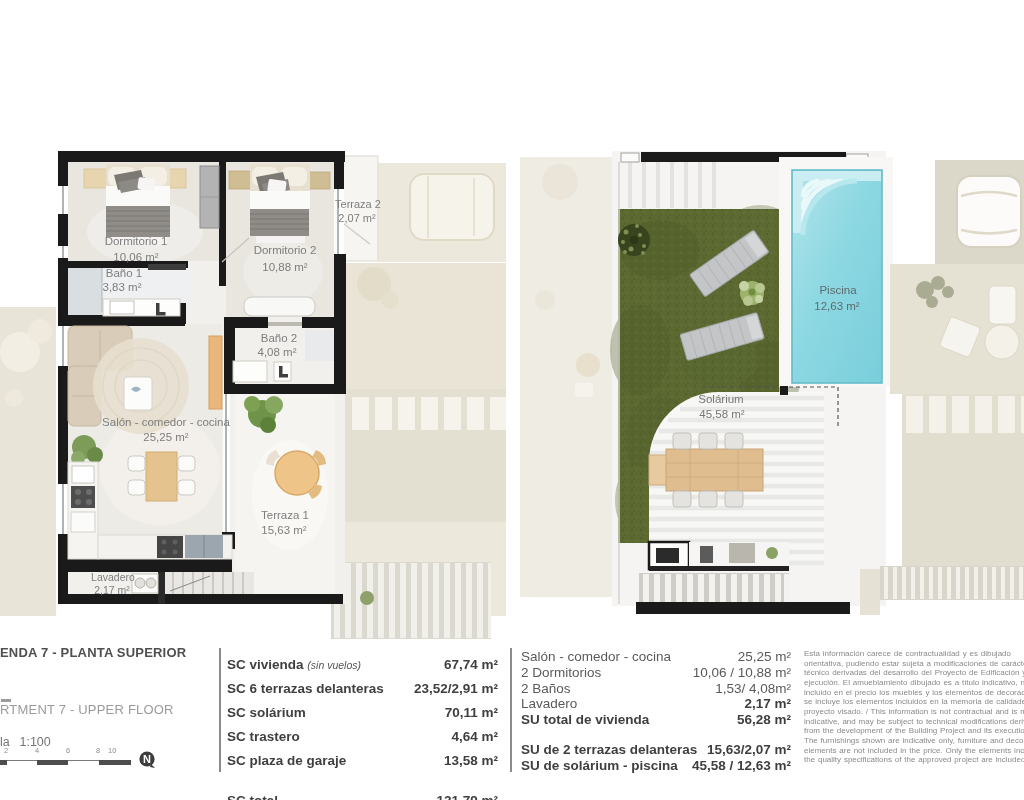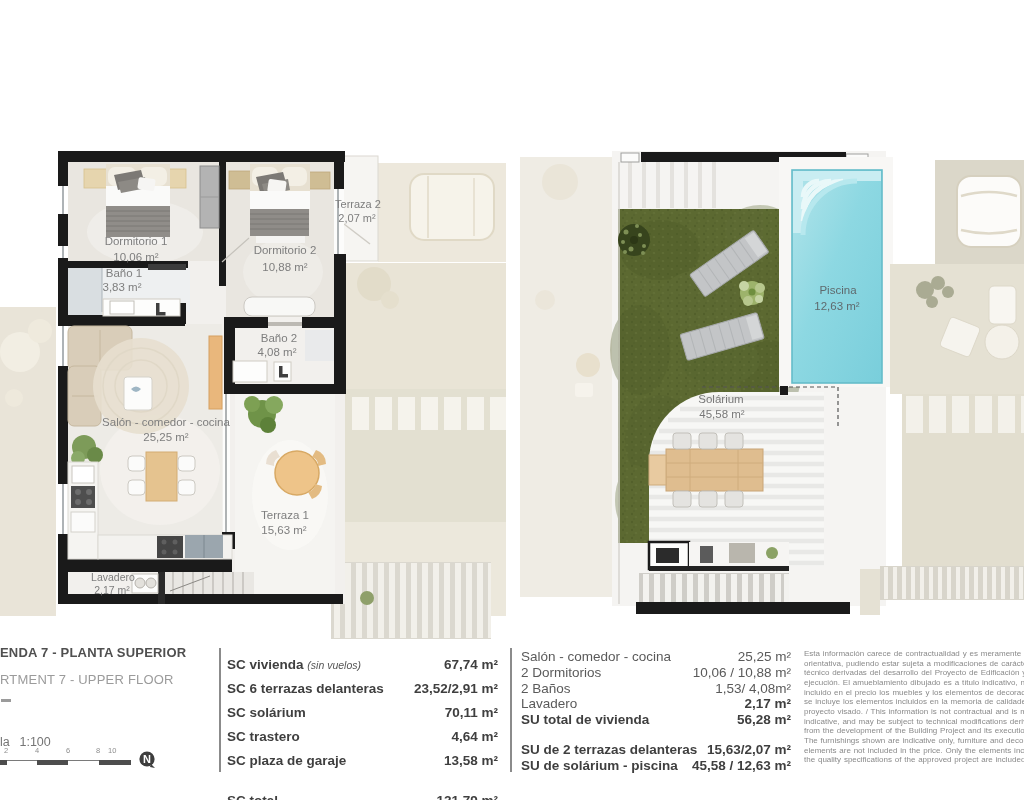--- a/index.html
+++ b/index.html
@@ -618,21 +618,21 @@
 
 <rect x="860" y="569" width="20" height="46" fill="#e5e1d4"></rect>
 </svg>
 
 <div class="abs" style="left:219px;top:648px;width:1.5px;height:124px;background:#8b8b8b"></div>
 
 <div class="abs" style="left:510px;top:648px;width:1.5px;height:124px;background:#8b8b8b"></div>
 
 <div class="abs" style="left:0;top:645px;font-size:13px;font-weight:bold;color:#4f4f4f;letter-spacing:0.2px;white-space:nowrap">ENDA 7 - PLANTA SUPERIOR</div>
 
-<div class="abs" style="left:0;top:672px;font-size:13px;color:#9b9b9b;letter-spacing:0.2px;white-space:nowrap">RTMENT 7 - UPPER FLOOR</div>
+<div class="abs" style="left:0;top:702px;font-size:13px;color:#9b9b9b;letter-spacing:0.2px;white-space:nowrap">RTMENT 7 - UPPER FLOOR</div>
 
 <div class="abs" style="left:1px;top:699px;width:10px;height:2.5px;background:#9b9b9b"></div>
 
 <div class="abs" style="left:0;top:735px;font-size:12.5px;color:#757575;white-space:nowrap">la  1:100</div>
 
 <div class="abs" style="left:0;top:746px;font-size:7.5px;color:#8e8e8e;width:140px">
 <span class="abs" style="left:4px">2</span>
       <span class="abs" style="left:35px">4</span>
       <span class="abs" style="left:66px">6</span>
       <span class="abs" style="left:96px">8</span>
@@ -704,21 +704,21 @@
         <span style="float:left">SU de 2 terrazas delanteras</span>
         <span style="float:right">15,63/2,07 m²</span>
       </div>
 <div style="clear:both;font-weight:bold;color:#3f3f3f">
         <span style="float:left">SU de solárium - piscina</span>
         <span style="float:right">45,58 / 12,63 m²</span>
       </div>
 </div>
 
 <div class="abs" style="left:804px;top:649px;width:220px;overflow:hidden;font-size:8px;color:#8a8a8a;line-height:9.65px;white-space:nowrap;word-spacing:0.6px">
-<div>Esta información carece de contractualidad y es meramente</div>
+<div>Esta información carece de contractualidad y es dibujado</div>
 <div>orientativa, pudiendo estar sujeta a modificaciones de carácter</div>
 <div>técnico derivadas del desarrollo del Proyecto de Edificación y su</div>
 <div>ejecución. El amueblamiento dibujado es a título indicativo, no estando</div>
 <div>incluido en el precio los muebles y los elementos de decoración, sólo</div>
 <div>se incluye los elementos incluidos en la memoria de calidades del</div>
 <div>proyecto visado. / This information is not contractual and is merely</div>
 <div>indicative, and may be subject to technical modifications derived</div>
 <div>from the development of the Building Project and its execution.</div>
 <div>The furnishings shown are indicative only, furniture and decorative</div>
 <div>elements are not included in the price. Only the elements included in</div>

